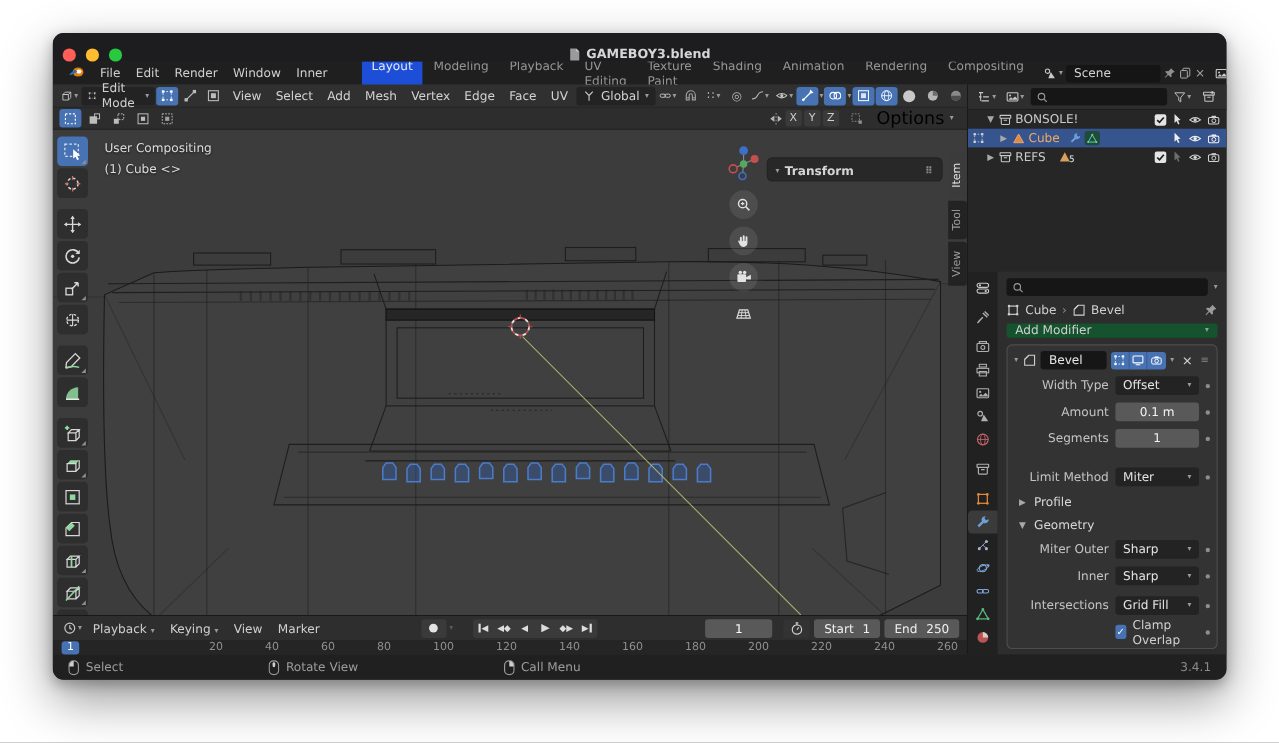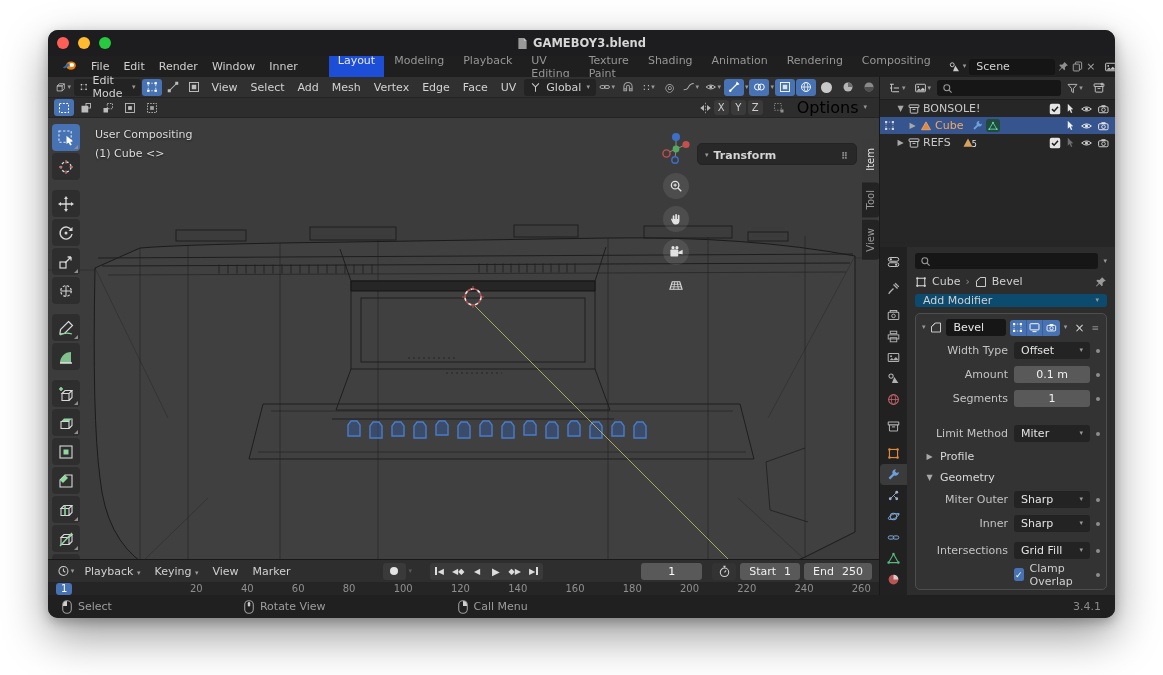--- a/index.html
+++ b/index.html
@@ -1,20 +1,20 @@
 <!DOCTYPE html>
 <html><head>
 <meta charset="utf-8">
 <style>
   *{box-sizing:border-box;margin:0;padding:0;font-family:"DejaVu Sans",sans-serif;-webkit-font-smoothing:antialiased}
   html,body{width:1163px;height:675px;background:#ffffff;overflow:hidden}
   .win{position:absolute;left:48px;top:30px;width:1067px;height:588px;border-radius:10px;overflow:hidden;
        background:#2b2b2b;box-shadow:0 18px 45px rgba(0,0,0,.40),0 4px 12px rgba(0,0,0,.25);display:flex;flex-direction:column}
   
-  .titlebar{height:26px;background:#1d1d1f;display:flex;align-items:center;position:relative;flex:0 0 auto}
+  .titlebar{height:26px;background:#1d1d1f;display:flex;align-items:flex-end;position:relative;flex:0 0 auto}
   .tl{width:12px;height:12px;border-radius:50%;margin-left:9px;flex:0 0 auto}
   .tl.r{background:#ff5f57}.tl.y{background:#febc2e}.tl.g{background:#28c840}
   .title{position:absolute;left:0;right:0;display:flex;justify-content:center;align-items:center;gap:5px;
          color:#d6d6d6;font-size:11.5px;font-weight:700;pointer-events:none}
   
   .topbar{height:21px;background:#1f1f1f;display:flex;align-items:center;padding:0 7px;font-size:11px;color:#cfcfcf;flex:0 0 auto}
   .menu{padding:2px 7px;border-radius:3px;cursor:default}
   .wtabs{display:flex;margin-left:24px;gap:1px}
   .wtab{padding:2px 9px;color:#969696;border-radius:4px}
   .wtab.active{background:#1d4ed8;color:#e9e9e9}
@@ -67,21 +67,21 @@
   .meshchip{width:14px;height:13px;background:#1f4a3c;border-radius:3px;display:flex;align-items:center;justify-content:center}
   
   .props{flex:1;display:flex;min-height:0}
   .ptabs{width:27px;background:#212121;display:flex;flex-direction:column;align-items:center;padding-top:4px;flex:0 0 auto}
   .ptab{width:27px;height:21px;display:flex;align-items:center;justify-content:center}
   .ptab.active{background:#3b3b3b;border-radius:4px 0 0 4px}
   .ptab.g{margin-top:6px}
   .pcontent{flex:1;padding:6px 8px;display:flex;flex-direction:column;gap:6px;min-width:0;color:#cfcfcf;font-size:11px;overflow:hidden;background:#2d2d2d}
   .prow-top{display:flex;align-items:center;gap:5px}
   .brd{display:flex;align-items:center;gap:5px;height:20px}
-  .addmod{height:19px;background:#0c4a6e;border-radius:3px;display:flex;align-items:center;padding:0 8px;gap:6px}
+  .addmod{height:19px;background:#14532d;border-radius:3px;display:flex;align-items:center;padding:0 8px;gap:6px}
   .modpanel{border:1px solid #4e4e4e;background:#333333;border-radius:5px;padding:5px 6px;display:flex;flex-direction:column;gap:5px}
   .modh{display:flex;align-items:center;gap:4px}
   .namefield{background:#161616;border-radius:3px;height:17px;display:flex;align-items:center;padding:0 8px;width:64px;color:#e6e6e6}
   .tg3{display:flex;background:#4772b3;border-radius:3px;overflow:hidden}
   .tg3 span{width:18px;height:16px;display:flex;align-items:center;justify-content:center;border-right:1px solid #3a5f96}
   .tg3 span:last-child{border-right:none}
   .xbtn{color:#cfcfcf;font-size:12px;padding:0 3px}
   .segment{display:flex;height:18px;border-radius:3px;overflow:hidden;margin:1px 0}
   .segment .s{flex:1;display:flex;align-items:center;justify-content:center;background:#3f3f3f;color:#cccccc}
   .segment .s.on{background:#4772b3;color:#ffffff}

